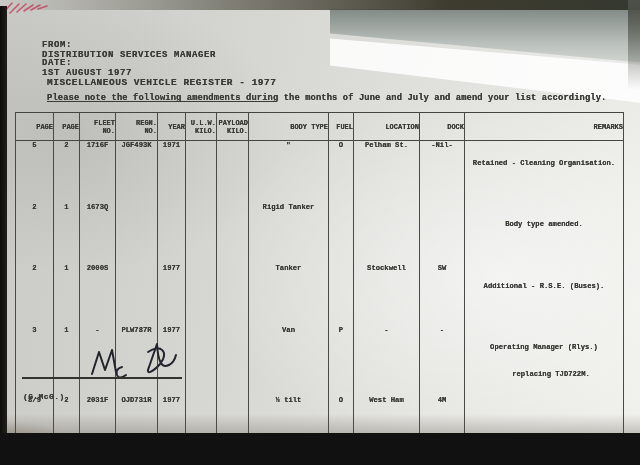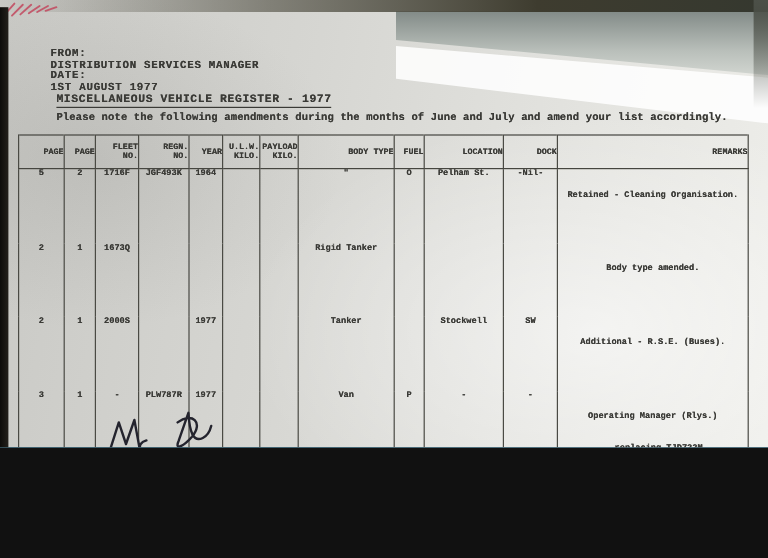--- a/index.html
+++ b/index.html
@@ -1,17 +1,17 @@
 <!DOCTYPE html>
 <html><head>
 <meta charset="utf-8">
 <style>
   html,body{margin:0;padding:0;background:#111;}
-  .scene{position:relative;width:640px;height:373px;overflow:hidden;
-         background:#0ea5e9;font-family:"Liberation Mono","DejaVu Sans Mono",monospace;}
+  .scene{position:relative;width:640px;height:433px;overflow:hidden;
+         background:#bef264;font-family:"Liberation Mono","DejaVu Sans Mono",monospace;}
   .paper{position:absolute;left:0;top:0;width:640px;height:446px;
          background:
            radial-gradient(ellipse 420px 260px at 78% 62%, rgba(255,255,255,.55), rgba(255,255,255,0) 70%),
            radial-gradient(ellipse 300px 200px at 12% 30%, rgba(120,120,116,.18), rgba(120,120,116,0) 70%),
            linear-gradient(100deg,#c9c9c5 0%,#d6d6d2 38%,#e4e4e0 72%,#efefeb 100%);}
   .ink{color:#3a3a36;text-shadow:0 0 .5px rgba(58,58,54,.9);font-weight:700;}
 
   
   .top-dark{position:absolute;left:0;top:0;width:640px;height:10px;
             background:linear-gradient(to right, rgba(62,60,47,0) 0%, rgba(62,60,47,.55) 35%, #3e3c2f 70%, #35382f 100%);}
@@ -28,21 +28,21 @@
   .bottom-band{position:absolute;left:0;top:438px;width:640px;height:27px;
                background:linear-gradient(to bottom,#3a3226,#1c1710 55%,#14100b);}
   .corner-brown{position:absolute;left:0;top:420px;width:90px;height:45px;
                 background:radial-gradient(ellipse at 10% 100%, rgba(92,62,34,.55), rgba(92,62,34,0) 70%);}
   .right-dark{position:absolute;left:628px;top:0;width:12px;height:90px;
               background:linear-gradient(to bottom,#4c5048,rgba(76,80,72,0));}
 
   
   .hline{position:absolute;white-space:pre;font-size:9px;letter-spacing:.6px;line-height:10px;}
   .hlabel{display:inline-block;}
-  .title{position:absolute;font-size:9.5px;letter-spacing:.5px;border-bottom:1.2px solid #3a3a36;padding-bottom:1px;white-space:pre;}
+  .title{position:absolute;font-size:9.5px;letter-spacing:.5px;border-bottom:1.2px solid #3a3a36;padding-bottom:13px;white-space:pre;}
   .intro{position:absolute;font-size:8.8px;letter-spacing:.1px;white-space:pre;text-align:right;}
 
   
   table.reg{position:absolute;left:15px;top:112px;width:608px;border-collapse:collapse;
             table-layout:fixed;border:1.5px solid #45453f;}
   table.reg th, table.reg td{border-left:1px solid #4a4a44;border-right:1px solid #4a4a44;
             padding:0;vertical-align:top;overflow:hidden;}
   table.reg th{border-bottom:1px solid #45453f;font-size:7px;line-height:8px;font-weight:700;
             text-align:right;white-space:pre-line;padding:3px 0 2px 0;height:22px;vertical-align:middle;}
   table.reg td{font-size:7.2px;line-height:8.8px;text-align:center;white-space:pre;}
@@ -122,21 +122,21 @@
           <th class="last-row">REMARKS</th>
         </tr>
     </thead>
     <tbody>
 
         <tr>
           <td>5</td>
           <td>2</td>
           <td>1716F</td>
           <td>JGF493K</td>
-          <td>1964</td>
+          <td>1971</td>
           <td></td>
           <td></td>
           <td class="al">"</td>
           <td>O</td>
           <td>Pelham St.</td>
           <td>-Nil-</td>
           <td class="rem">
             <div class="r1">Retained - Cleaning Organisation.</div>
             <div class="r2"></div>
           </td>

